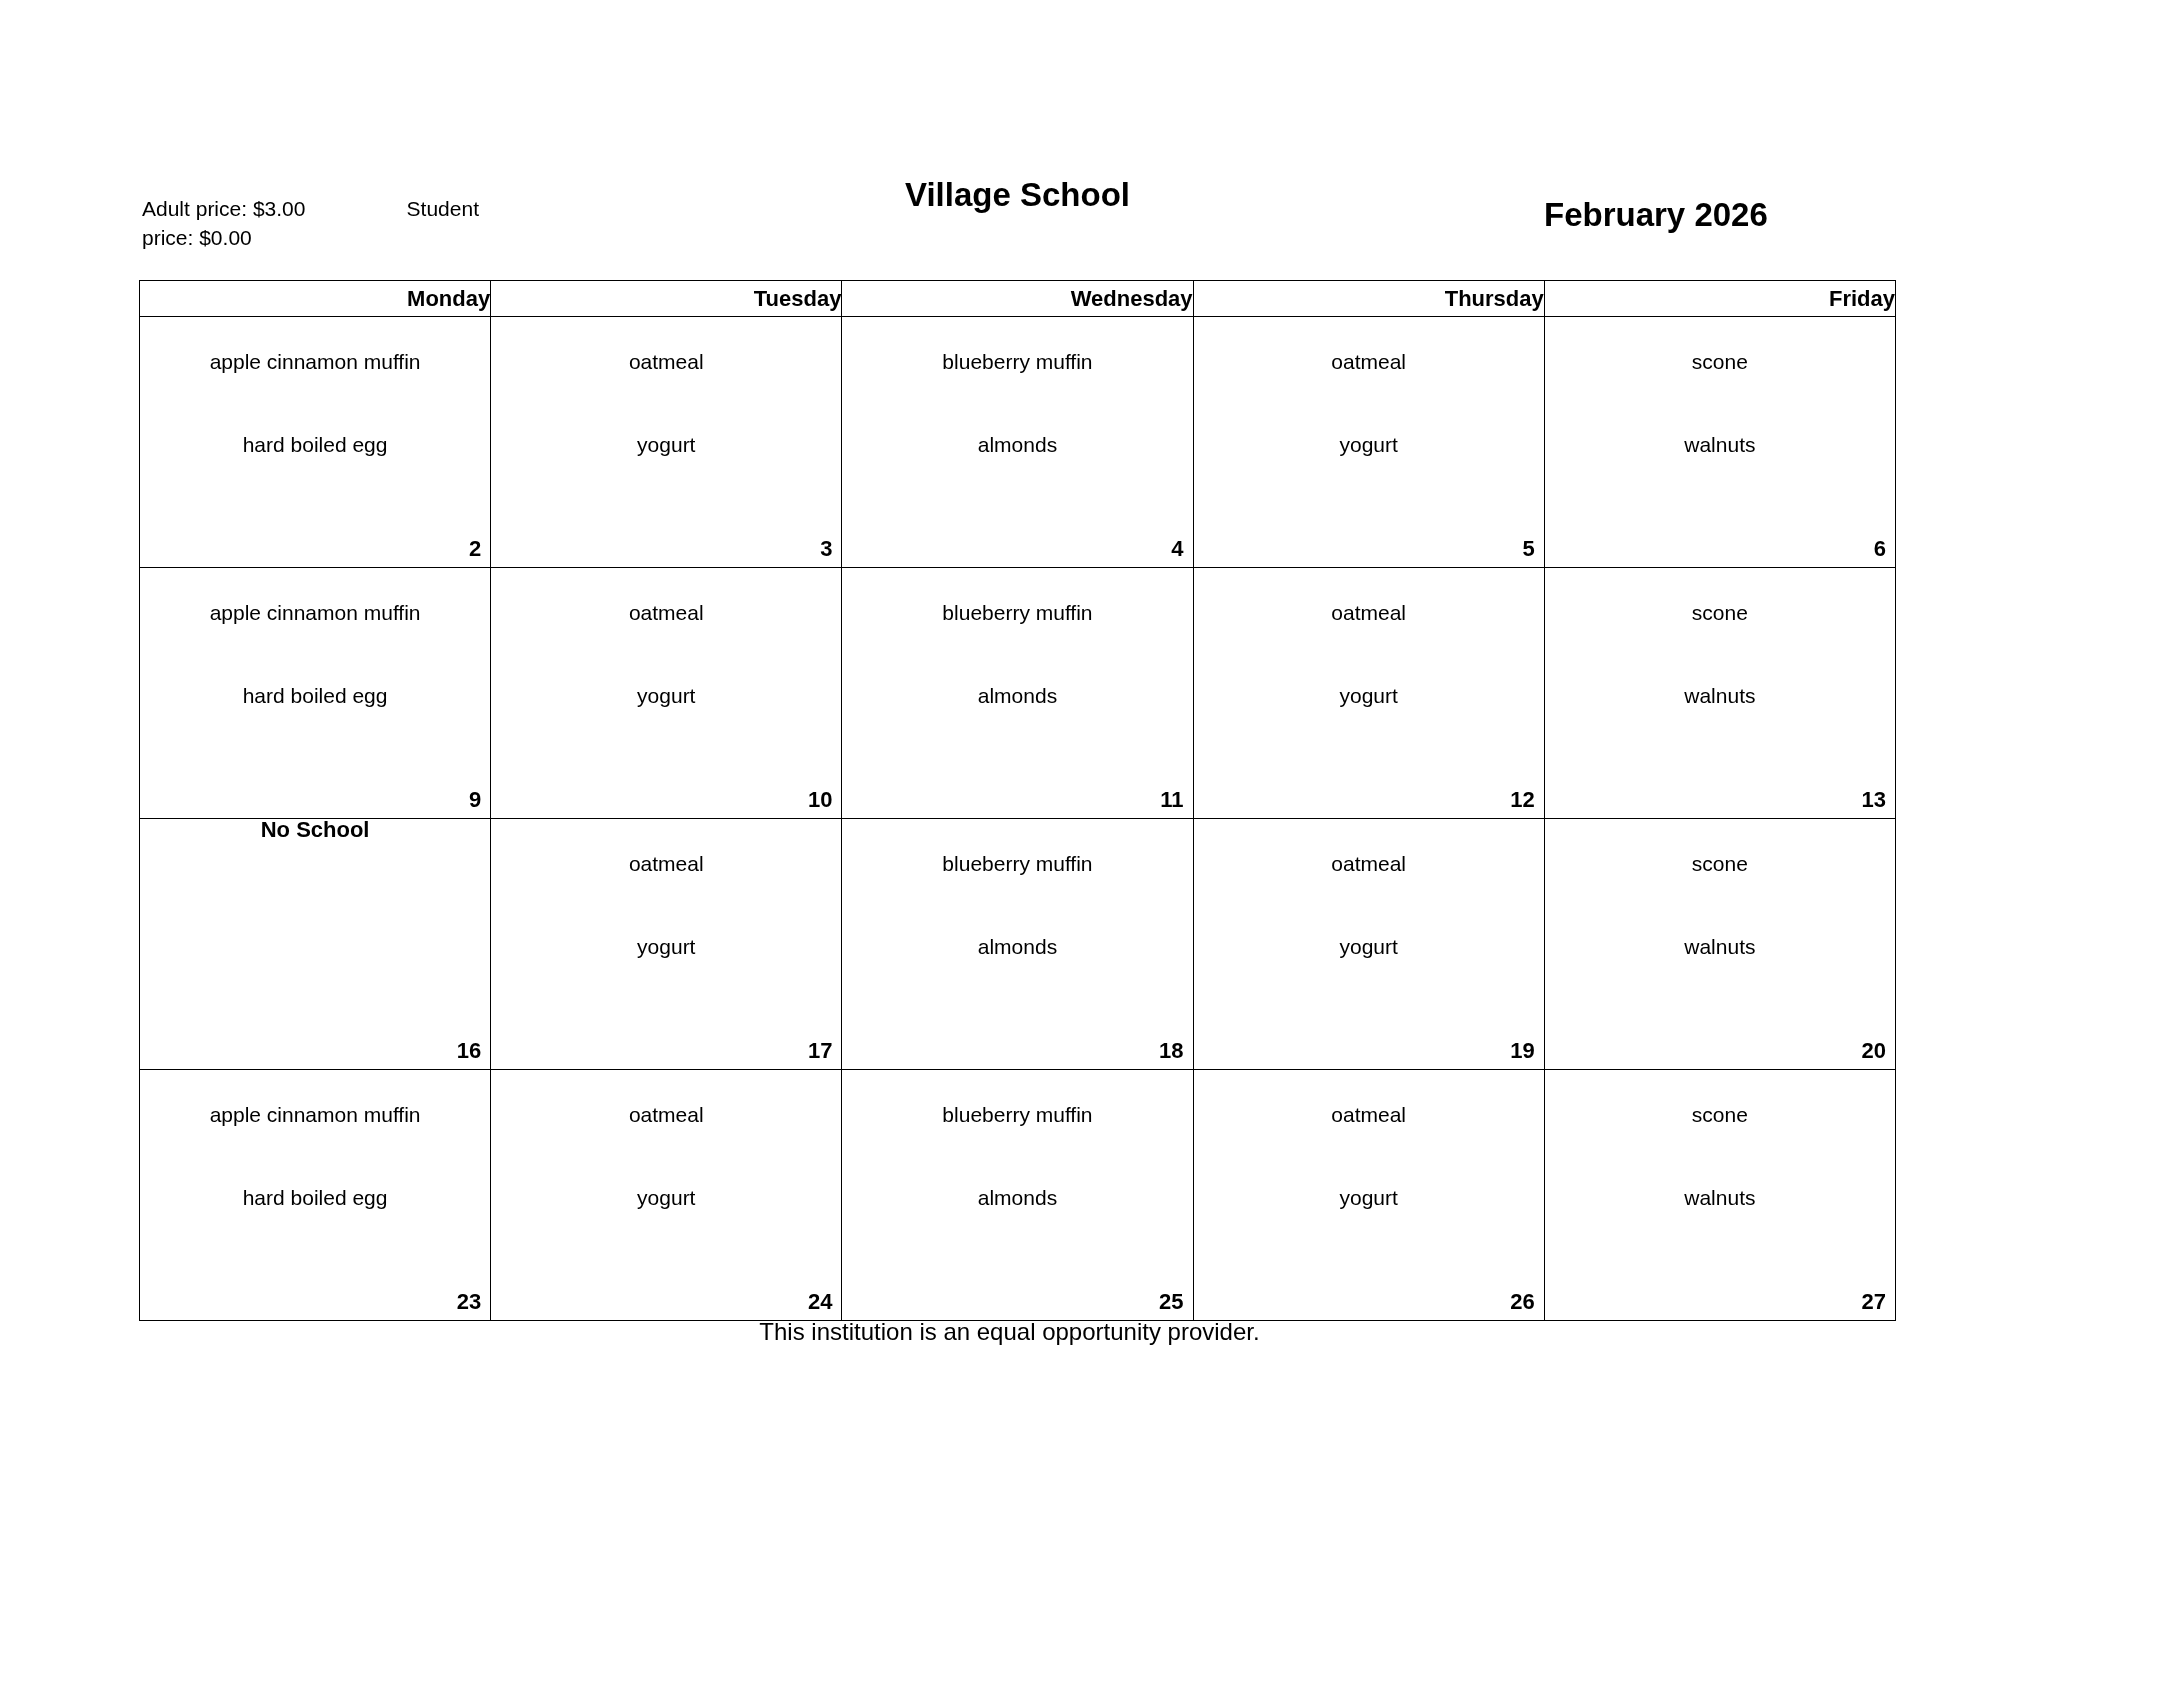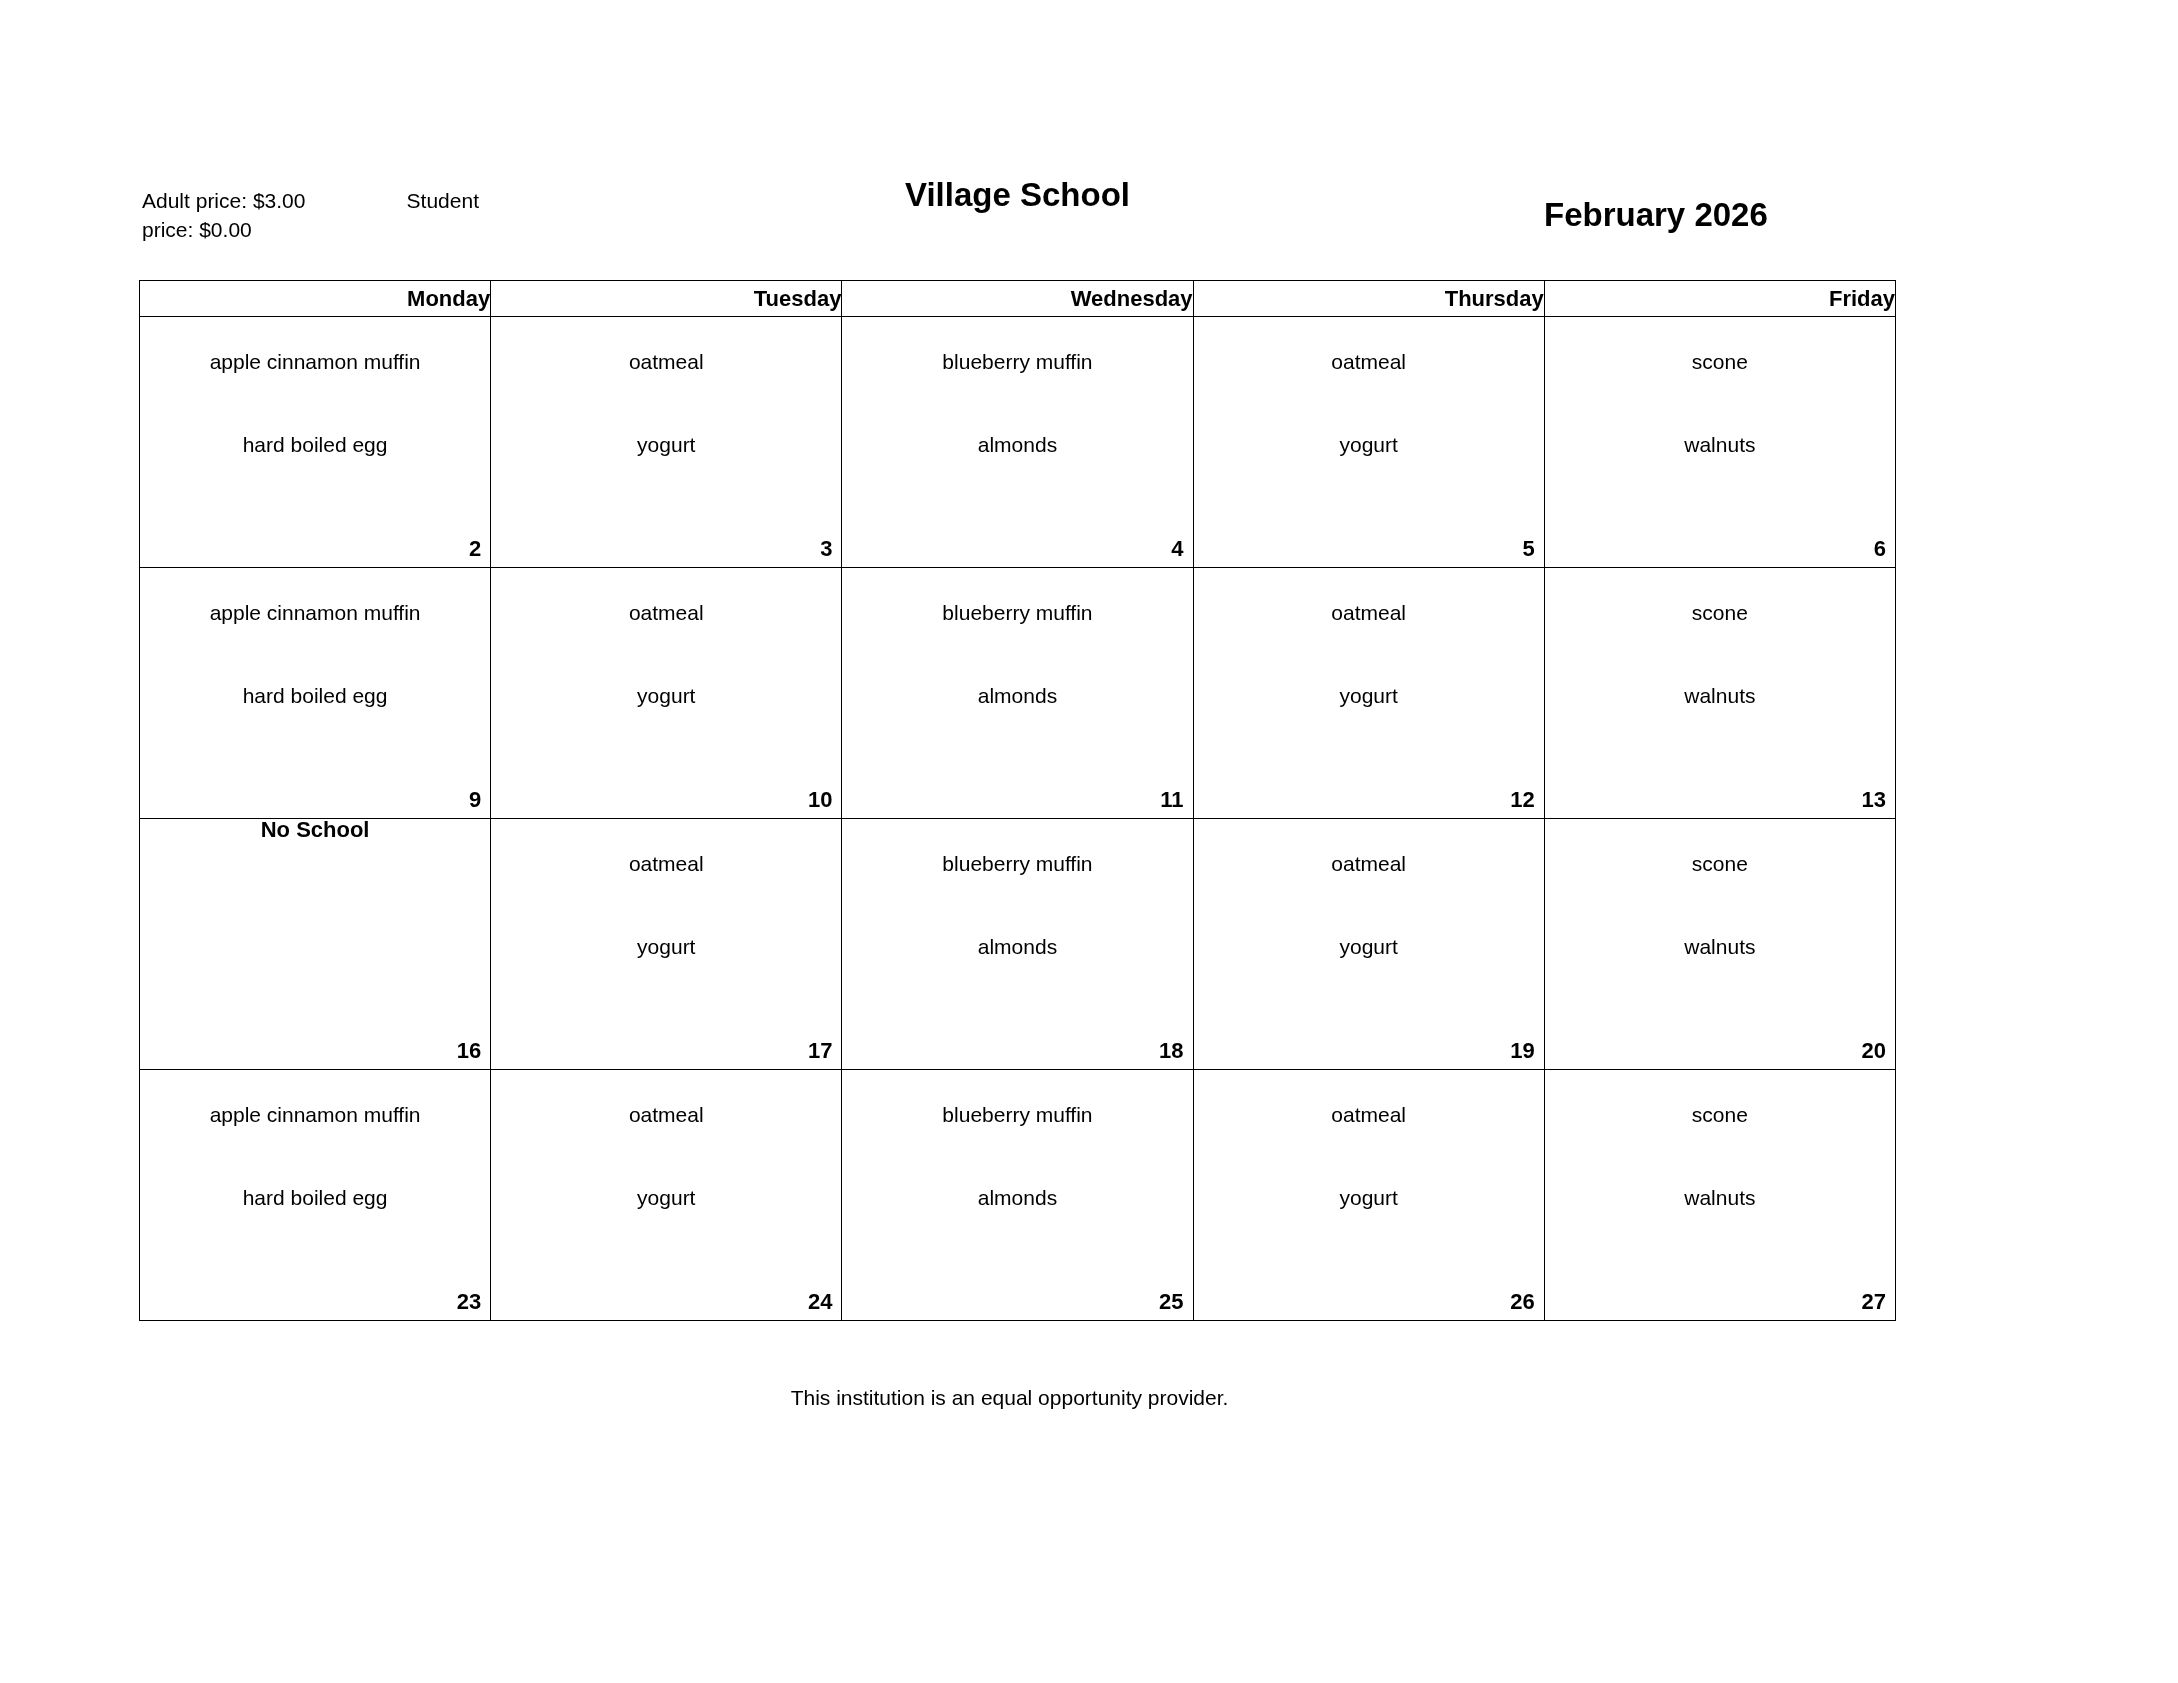--- a/index.html
+++ b/index.html
@@ -24,20 +24,21 @@
     position: absolute;
     left: 142px;
     top: 186px;
     width: 337px;
     font-size: 21px;
     line-height: 29px;
   }
   .price-line1 {
     display: flex;
     justify-content: space-between;
+    margin-top: 8px;
   }
   .price-line2 {
   }
 
   
   .title-block {
     position: absolute;
     left: 139px;
     top: 174px;
     width: 1757px;
@@ -102,24 +103,24 @@
     right: 9px;
     bottom: 5px;
     font-size: 22px;
     font-weight: bold;
   }
 
   
   .footer {
     position: absolute;
     left: 0;
-    top: 1386px;
+    top: 1318px;
     width: 2019px;
     text-align: center;
-    font-size: 21px;
+    font-size: 24px;
   }
 </style>
 </head>
 <body>
 
 <div class="page">
 
   <div class="price-block">
     <div class="price-line1">
       <span>Adult price: $3.00</span>

